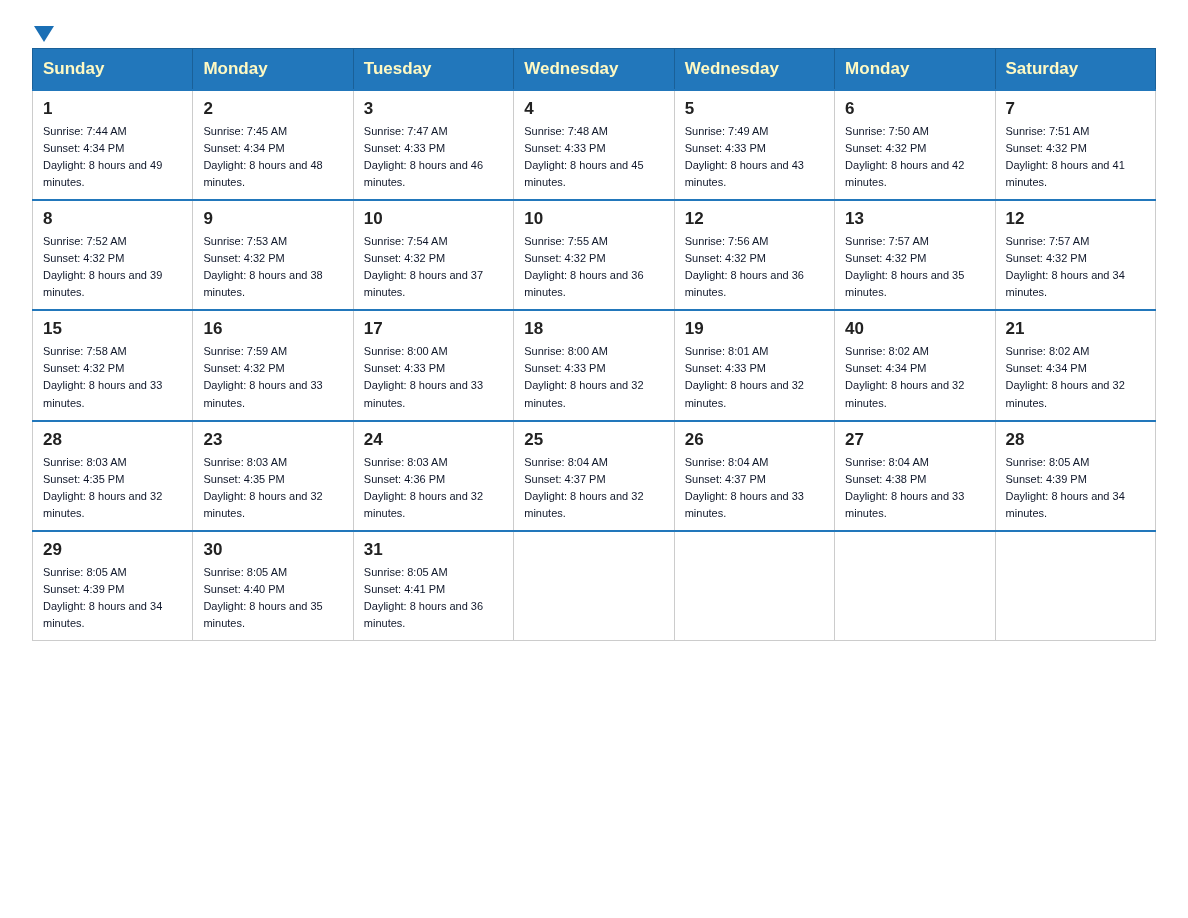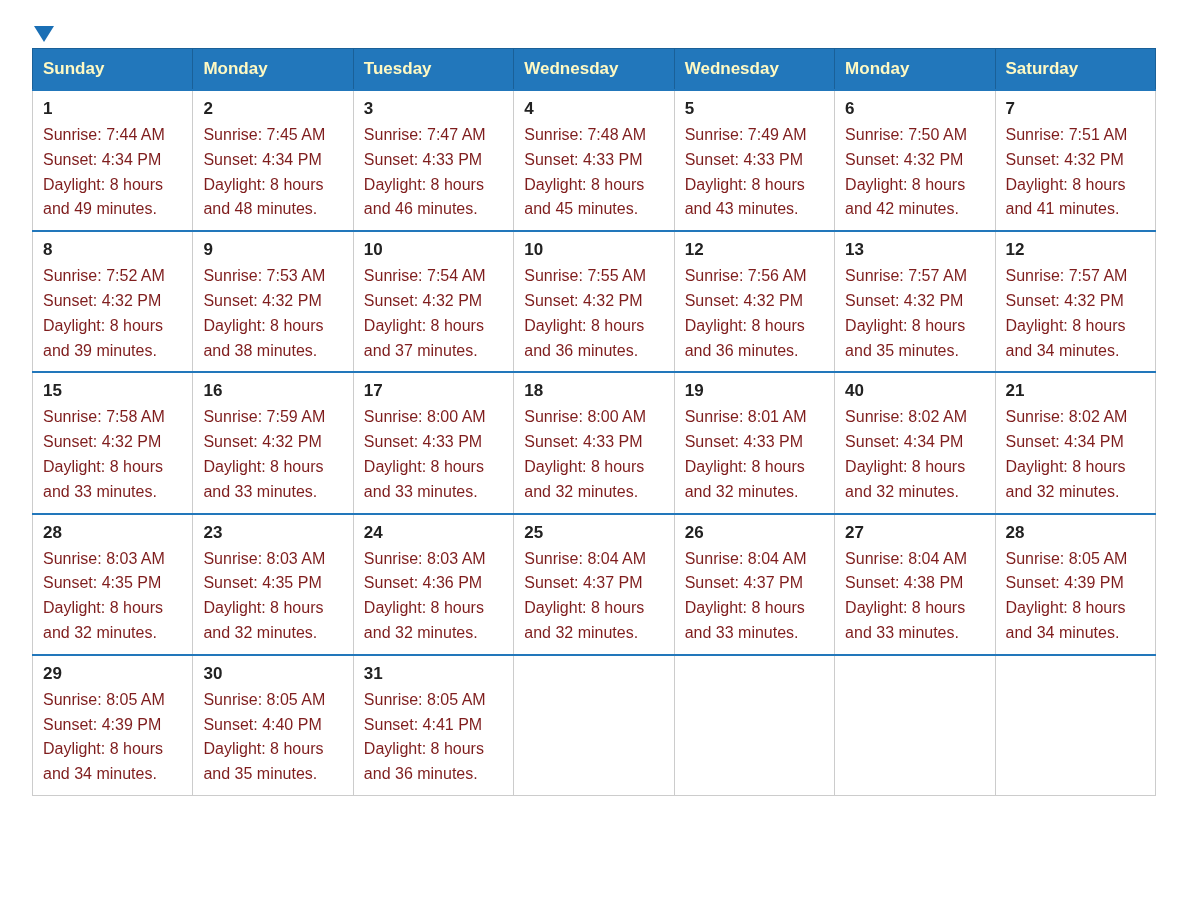--- a/index.html
+++ b/index.html
@@ -81,22 +81,22 @@
       width: 14.28%;
       min-height: 100px;
     }
     .day-number {
       font-size: 17px;
       font-weight: bold;
       color: #222;
       margin-bottom: 4px;
     }
     .day-info {
-      font-size: 16px;
-      color: #7f1d1d;
+      font-size: 11px;
+      color: #0f172a;
       line-height: 1.55;
     }
     .empty-cell {
       background: #fff;
     }
     .week-row td {
       border-top: 2px solid #2277bb;
     }
   </style>
 </head>

